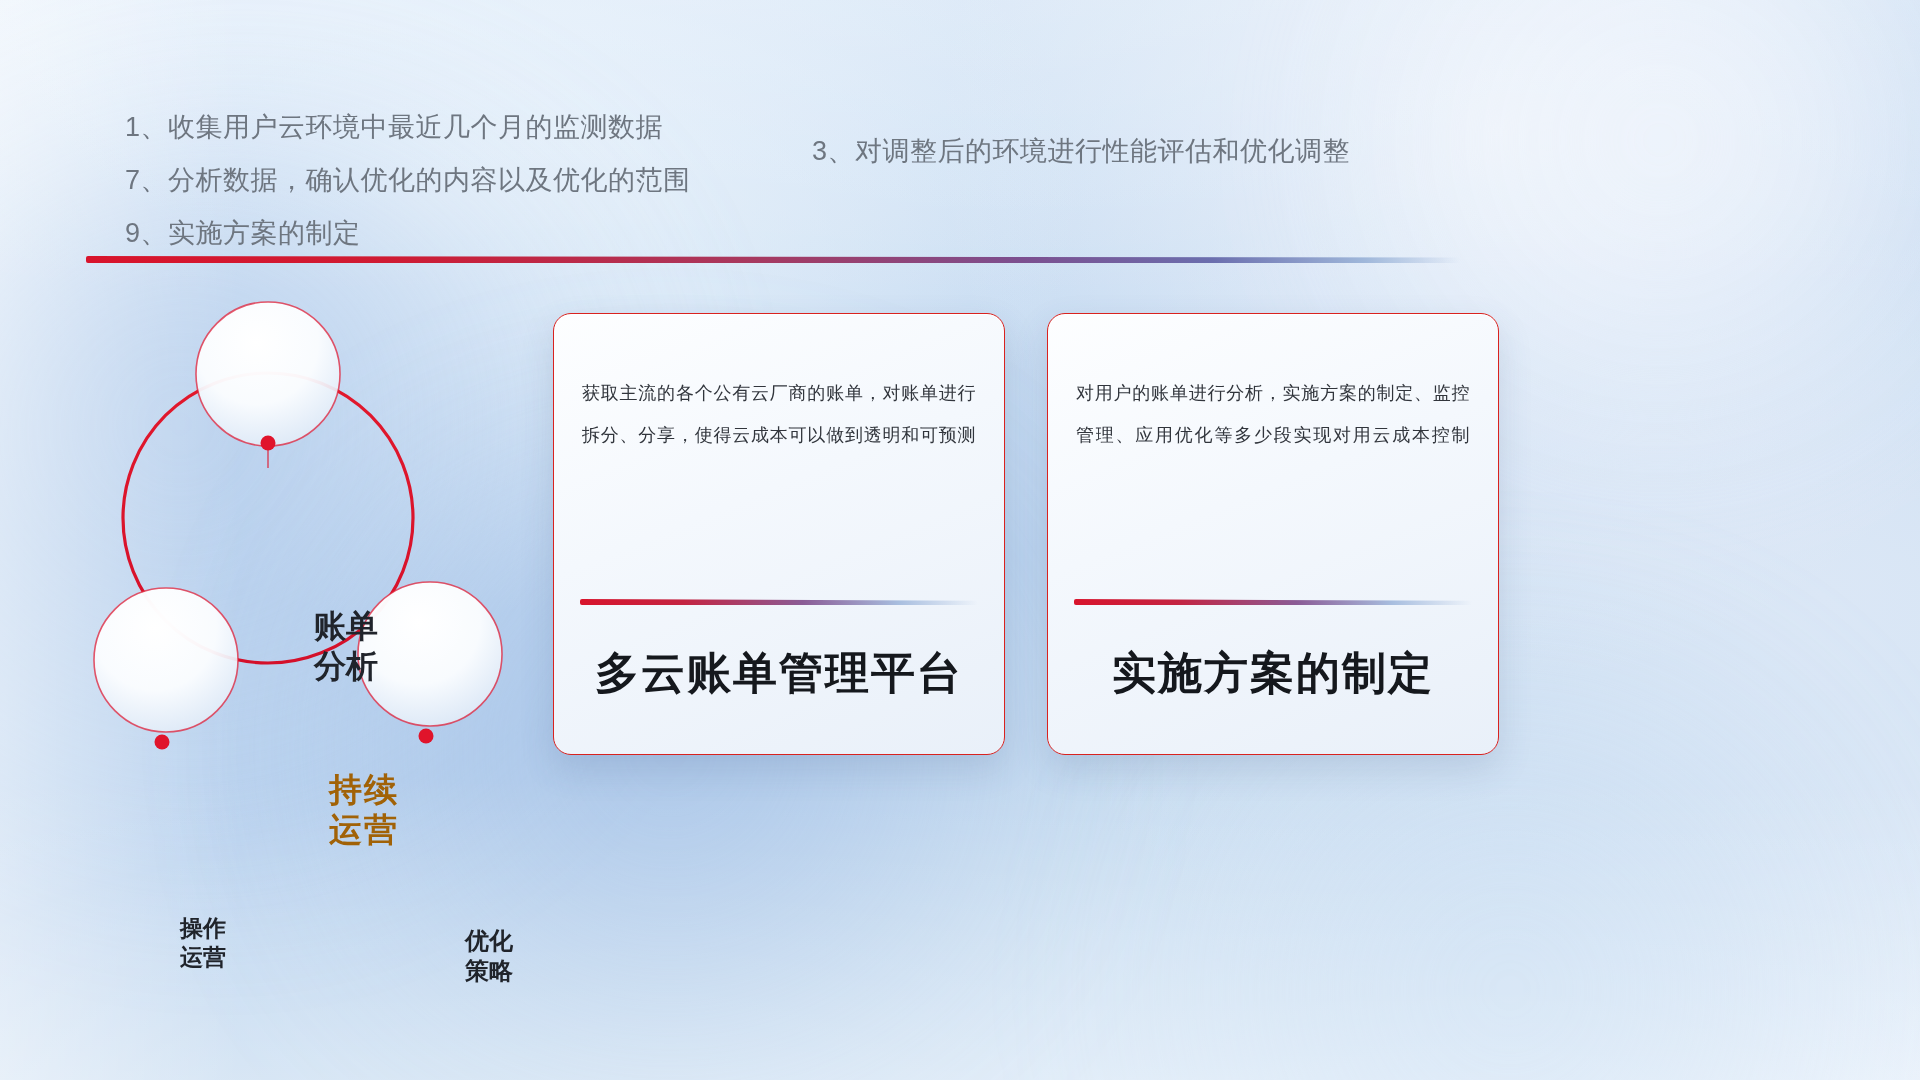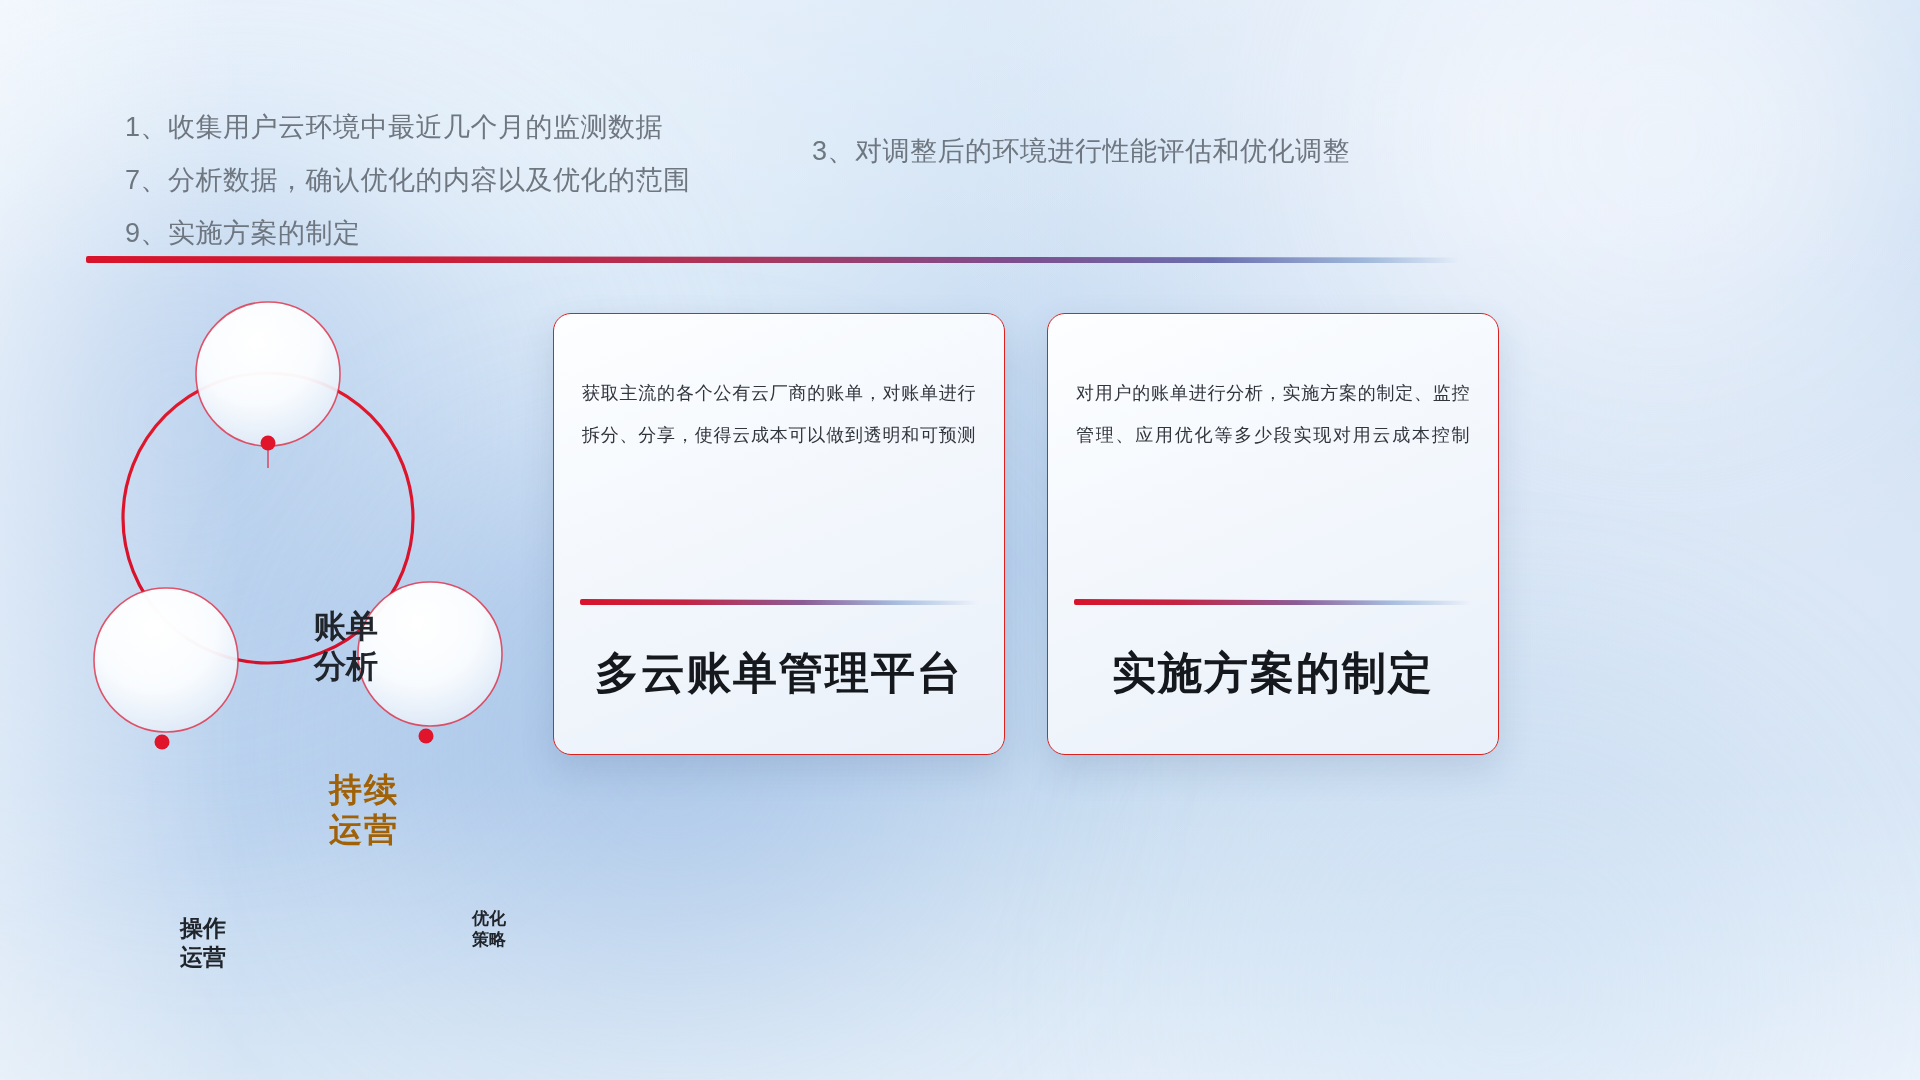--- a/index.html
+++ b/index.html
@@ -74,21 +74,21 @@
   .venn-label{
     position:absolute;
     text-align:center;
     line-height:1.26;
     font-weight:700;
     color:#20242b;
     white-space:pre-line;
   }
   #label-billing{ left:188px; top:320px; width:160px; font-size:32px; }
   #label-ops{     left:50px;  top:630px; width:150px; font-size:23px;font-family:Liberation Mono, monospace; }
-  #label-strategy{left:336px; top:622px; width:150px; font-size:17px; }
+  #label-strategy{left:336px; top:640px; width:150px; font-size:24px; }
   #label-center{
     left:196px; top:484px; width:180px;
     font-size:33px; font-weight:800; color:#a16207;
     letter-spacing:2px; line-height:1.22;
   }
 
   
   .card{
     position:absolute;
     top:313px;

